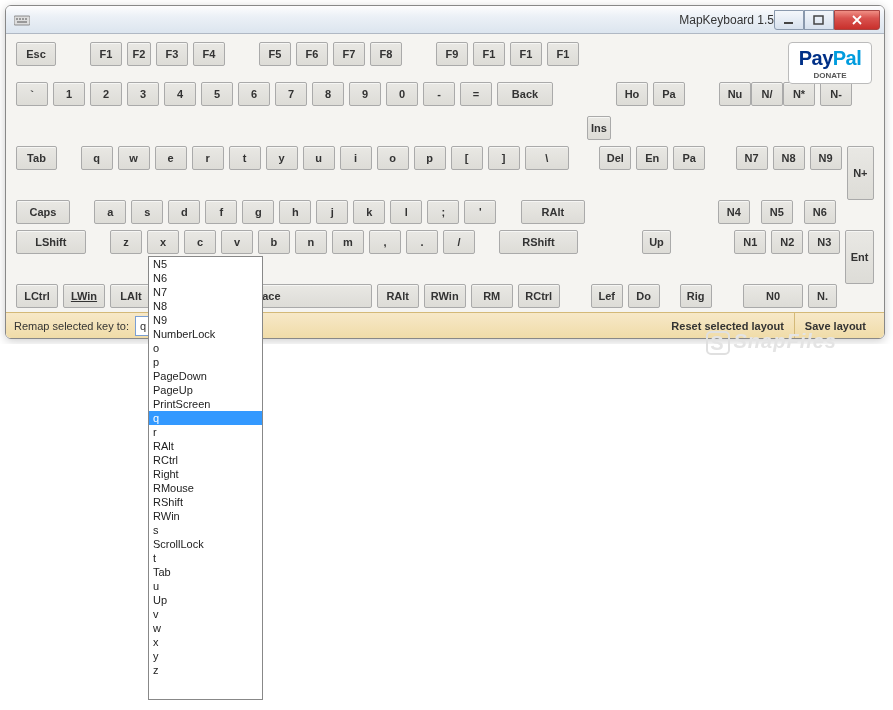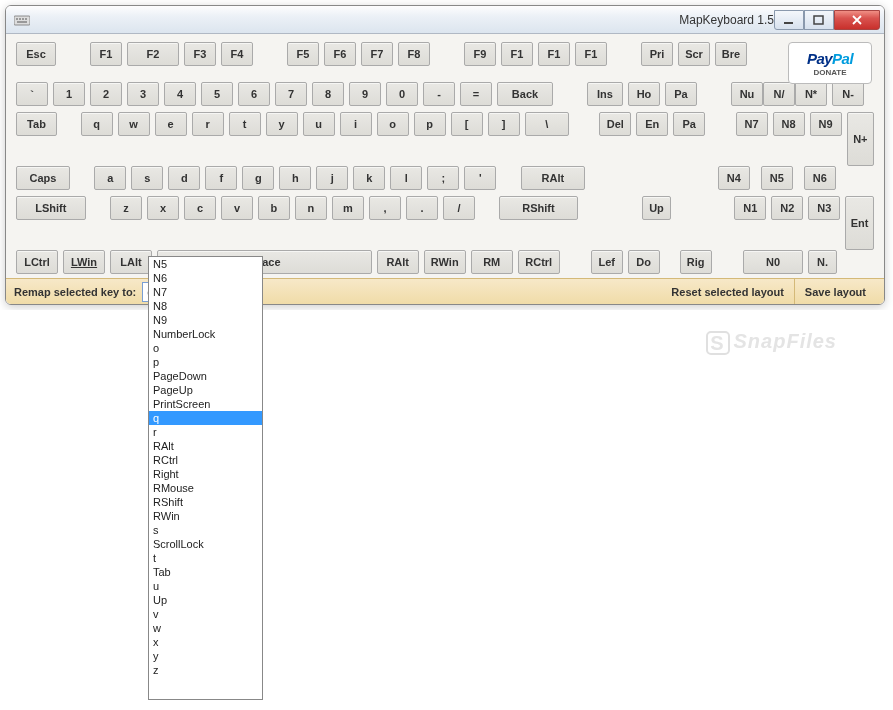--- a/index.html
+++ b/index.html
@@ -13,26 +13,26 @@
 .win-btn { width: 30px; height: 20px; border: 1px solid #8a99ad; background: linear-gradient(to bottom,#f4f7fb,#d7e1ee); display: flex; align-items: center; justify-content: center; font-size: 10px; color: #333; }
 .win-btn.min { border-radius: 0 0 0 3px; }
 .win-btn.close { width: 46px; background: linear-gradient(to bottom,#f08f85,#d9534f 40%,#c9302c); border-color: #a94442; color: #fff; border-radius: 0 0 3px 0; }
 .win-btn svg { width: 12px; height: 10px; }
 .content { background: #f5f4f1; padding: 8px 10px 0 10px; position: relative; }
 .row { display: flex; gap: 5px; margin-bottom: 6px; align-items: stretch; }
 .kbtn { height: 24px; background: linear-gradient(to bottom,#e9e8e4,#dddcd7); border: 1px solid #aaa; border-radius: 2px; display: flex; align-items: center; justify-content: center; font-size: 11px; font-weight: bold; color: #333; cursor: pointer; box-shadow: inset 0 1px 0 rgba(255,255,255,0.6); }
 .gap-s { width: 16px; }
 .gap-m { width: 24px; }
 .paypal-box { width: 84px; height: 42px; background: #fff; border: 1px solid #bbb; border-radius: 4px; display: flex; flex-direction: column; align-items: center; justify-content: center; margin-left: auto; position: absolute; right: 12px; top: 8px; }
-.paypal-logo { font-family: Verdana, sans-serif; font-weight: bold; font-style: italic; font-size: 15px; letter-spacing: -0.5px; }
+.paypal-logo { font-family: Verdana, sans-serif; font-weight: bold; font-size: 20px; letter-spacing: -0.5px; }
 .pp-p { color: #003087; }
 .pp-a { color: #009cde; }
 .paypal-donate { font-size: 8px; color: #555; font-weight: bold; margin-top: 1px; }
 .footer-bar { background: linear-gradient(to bottom,#f7e8c8,#f0dca8); border-top: 1px solid #d4b978; display: flex; align-items: center; height: 26px; padding: 0 8px; font-size: 11px; color: #333; margin: 4px -10px 0 -10px; position: relative; }
-.footer-label { font-weight: bold; margin-right: 6px; }
+.footer-label { font-weight: normal; margin-right: 6px; }
 .combo { position: relative; width: 115px; height: 20px; background: #fff; border: 1px solid #7a9fd4; display: flex; align-items: center; padding-left: 4px; font-size: 11px; }
 .combo-arrow { position: absolute; right: 0; top: 0; width: 17px; height: 100%; background: linear-gradient(to bottom,#dfeaf8,#b7d0ef); border-left: 1px solid #7a9fd4; display: flex; align-items: center; justify-content: center; }
 .combo-arrow svg { width: 8px; height: 6px; }
 .footer-links { margin-left: auto; display: flex; gap: 0; }
 .footer-link { padding: 0 10px; font-weight: bold; color: #333; border-left: 1px solid #d4b978; height: 26px; display: flex; align-items: center; cursor: pointer; }
 .footer-link:first-child { border-left: none; }
 .dropdown-list { position: absolute; left: 148px; top: 256px; width: 115px; max-height: 444px; background: #fff; border: 1px solid #888; z-index: 10; overflow: hidden; }
 .dropdown-inner { overflow-y: scroll; height: 444px; }
 .dd-item { padding: 1px 4px; font-size: 11px; color: #222; white-space: nowrap; cursor: pointer; }
 .dd-item.selected { background: #3399ff; color: #fff; }
@@ -83,44 +83,39 @@
       <div class="paypal-donate">DONATE</div>
     </div>
 
     <div class="row">
       <div id="fn1" style="display:flex;gap:5px">
           <div class="kbtn" style="width: 40px;">Esc</div>
         </div>
       <div class="gap-m"></div>
       <div id="fn2" style="display:flex;gap:5px">
           <div class="kbtn" style="width: 32px;">F1</div>
-          <div class="kbtn" style="width: 52px;">F2</div>
+          <div class="kbtn" style="width: 24px;">F2</div>
           <div class="kbtn" style="width: 32px;">F3</div>
           <div class="kbtn" style="width: 32px;">F4</div>
         </div>
       <div class="gap-m"></div>
       <div id="fn3" style="display:flex;gap:5px">
           <div class="kbtn" style="width: 32px;">F5</div>
           <div class="kbtn" style="width: 32px;">F6</div>
           <div class="kbtn" style="width: 32px;">F7</div>
           <div class="kbtn" style="width: 32px;">F8</div>
         </div>
       <div class="gap-m"></div>
       <div id="fn4" style="display:flex;gap:5px">
           <div class="kbtn" style="width: 32px;">F9</div>
           <div class="kbtn" style="width: 32px;">F1</div>
           <div class="kbtn" style="width: 32px;">F1</div>
           <div class="kbtn" style="width: 32px;">F1</div>
         </div>
       <div class="gap-m"></div>
-      <div id="fn5" style="display:flex;gap:5px">
-          <div class="kbtn" style="width: 32px;">Pri</div>
-          <div class="kbtn" style="width: 32px;">Scr</div>
-          <div class="kbtn" style="width: 32px;">Bre</div>
-        </div>
     </div>
     <div style="height:10px"></div>
 
     <div class="row">
       <div id="num1a" style="display:flex;gap:5px">
           <div class="kbtn" style="width: 32px;">`</div>
           <div class="kbtn" style="width: 32px;">1</div>
           <div class="kbtn" style="width: 32px;">2</div>
           <div class="kbtn" style="width: 32px;">3</div>
           <div class="kbtn" style="width: 32px;">4</div>
@@ -129,21 +124,21 @@
           <div class="kbtn" style="width: 32px;">7</div>
           <div class="kbtn" style="width: 32px;">8</div>
           <div class="kbtn" style="width: 32px;">9</div>
           <div class="kbtn" style="width: 32px;">0</div>
           <div class="kbtn" style="width: 32px;">-</div>
           <div class="kbtn" style="width: 32px;">=</div>
         </div>
       <div class="kbtn" style="width:56px">Back</div>
       <div class="gap-m"></div>
       <div id="num1b" style="display:flex;gap:5px">
-          <div class="kbtn" style="width: 36px;">Ins</div>
+          <div class="kbtn" style="width: 24px; margin-top: 34px;">Ins</div>
           <div class="kbtn" style="width: 32px;">Ho</div>
           <div class="kbtn" style="width: 32px;">Pa</div>
         </div>
       <div class="gap-m"></div>
       <div id="num1c" style="display:flex;">
           <div class="kbtn" style="width: 32px;">Nu</div>
           <div class="kbtn" style="width: 32px;">N/</div>
           <div class="kbtn" style="width: 32px;">N*</div>
         </div>
       <div class="kbtn" style="width:32px">N-</div>

